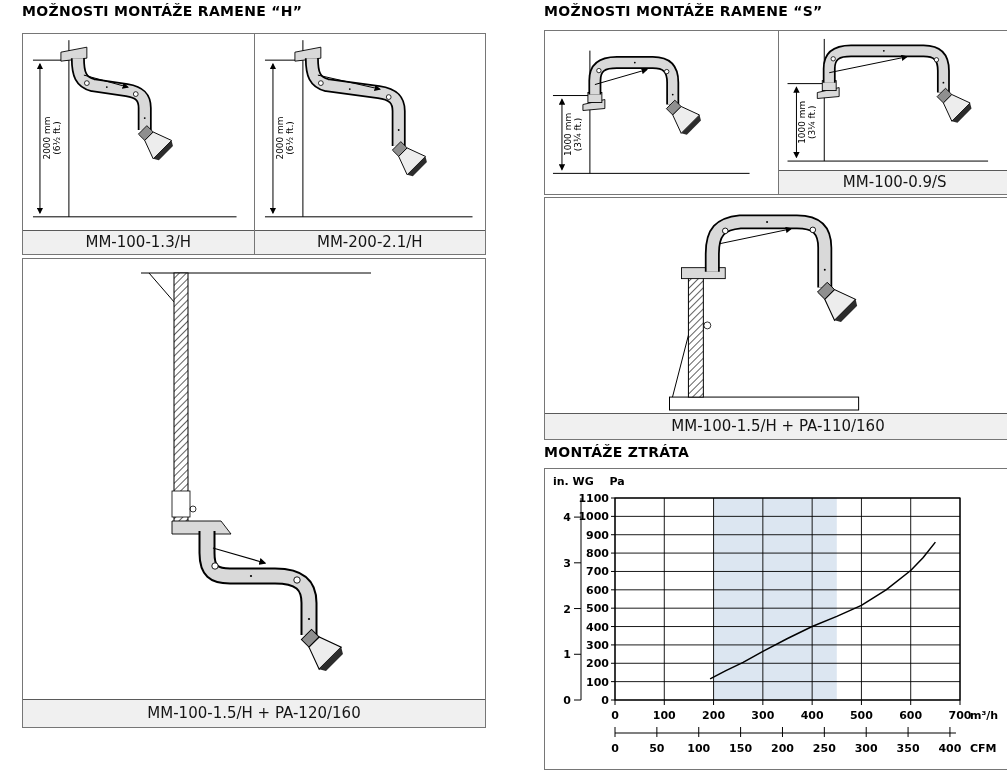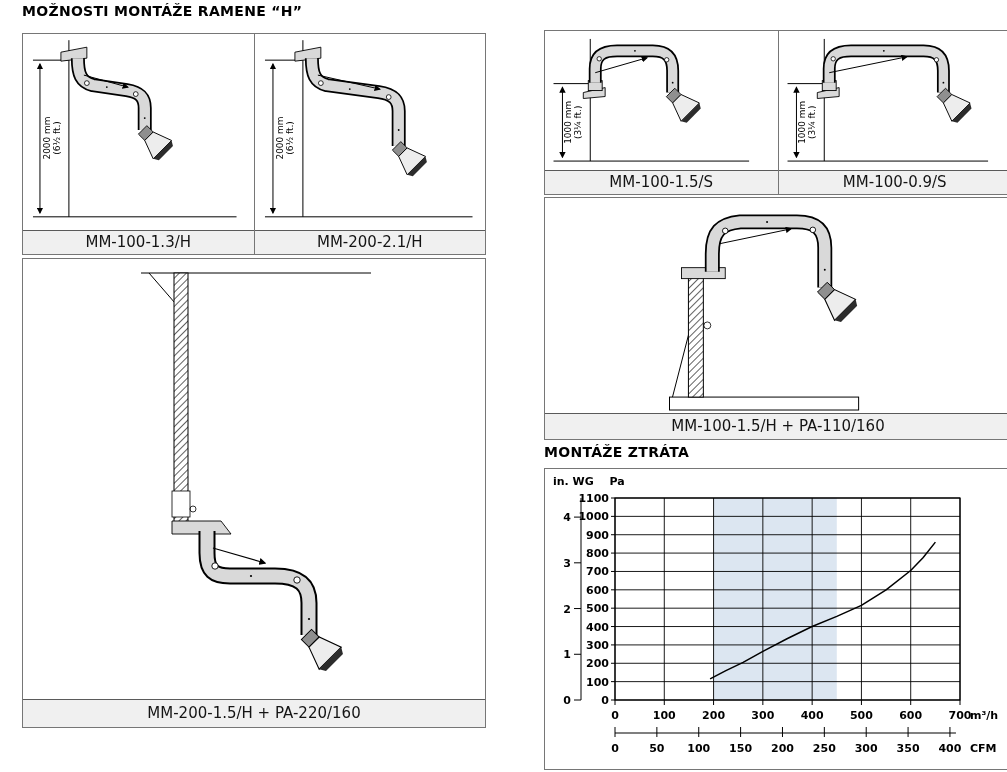--- a/index.html
+++ b/index.html
@@ -139,23 +139,24 @@
           <circle cx="228" cy="317" r="1.1"></circle>
             <circle cx="286" cy="360" r="1.1"></circle>
           <g transform="translate(286,378) rotate(-45) scale(1.2)">
             <rect x="-6" y="-3" width="12" height="9" fill="#8f8f8f" stroke="#000" stroke-width="0.8"></rect>
             <path d="M-6,6 L6,6 L13,25 L-13,25 Z" fill="#ededed" stroke="#000" stroke-width="0.9"></path>
             <path d="M-13,25 L13,25 L10,30 L-10,30 Z" fill="#2c2c2c"></path>
           </g>
         </g>
       </svg>
     </div>
-    <div class="cap" style="height:27px;line-height:27px;">MM-200-1.5/H + PA-220/160</div>
-  </div>
-
+    <div class="cap" style="height:27px;line-height:27px;">MM-100-1.5/H + PA-120/160</div>
+  </div>
+
+  <div class="h1" style="left:530px;top:3px;">MOŽNOSTI MONTÁŽE RAMENE “S”</div>
 
   <div class="box" style="left:530px;top:30px;width:468px;height:165px;">
     <div class="cells">
       <div class="cell">
         <div class="dwrap">
           <svg viewBox="0 0 233 140" preserveAspectRatio="xMidYMid meet">
             <defs>
               <marker id="arD" viewBox="0 0 10 10" refX="8" refY="5" markerWidth="6.5" markerHeight="6.5" orient="auto-start-reverse">
                 <path d="M0,0 L10,5 L0,10 z" fill="#000"></path>
               </marker>
@@ -181,21 +182,20 @@
               <circle cx="90" cy="20" r="0.9"></circle>
                 <circle cx="128" cy="52" r="0.9"></circle>
               <g transform="translate(128,64) rotate(-45)">
                 <rect x="-6" y="-3" width="12" height="9" fill="#8f8f8f" stroke="#000" stroke-width="0.8"></rect>
                 <path d="M-6,6 L6,6 L13,25 L-13,25 Z" fill="#ededed" stroke="#000" stroke-width="0.9"></path>
                 <path d="M-13,25 L13,25 L10,30 L-10,30 Z" fill="#2c2c2c"></path>
               </g>
             </g>
           </svg>
         </div>
-        <div class="cap" style="height:23px;line-height:23px;">MM-100-1.5/S</div>
       </div>
       <div class="cell">
         <div class="dwrap">
           <svg viewBox="0 0 233 140" preserveAspectRatio="xMidYMid meet">
             <defs>
               <marker id="arE" viewBox="0 0 10 10" refX="8" refY="5" markerWidth="6.5" markerHeight="6.5" orient="auto-start-reverse">
                 <path d="M0,0 L10,5 L0,10 z" fill="#000"></path>
               </marker>
             </defs>
             <g>

